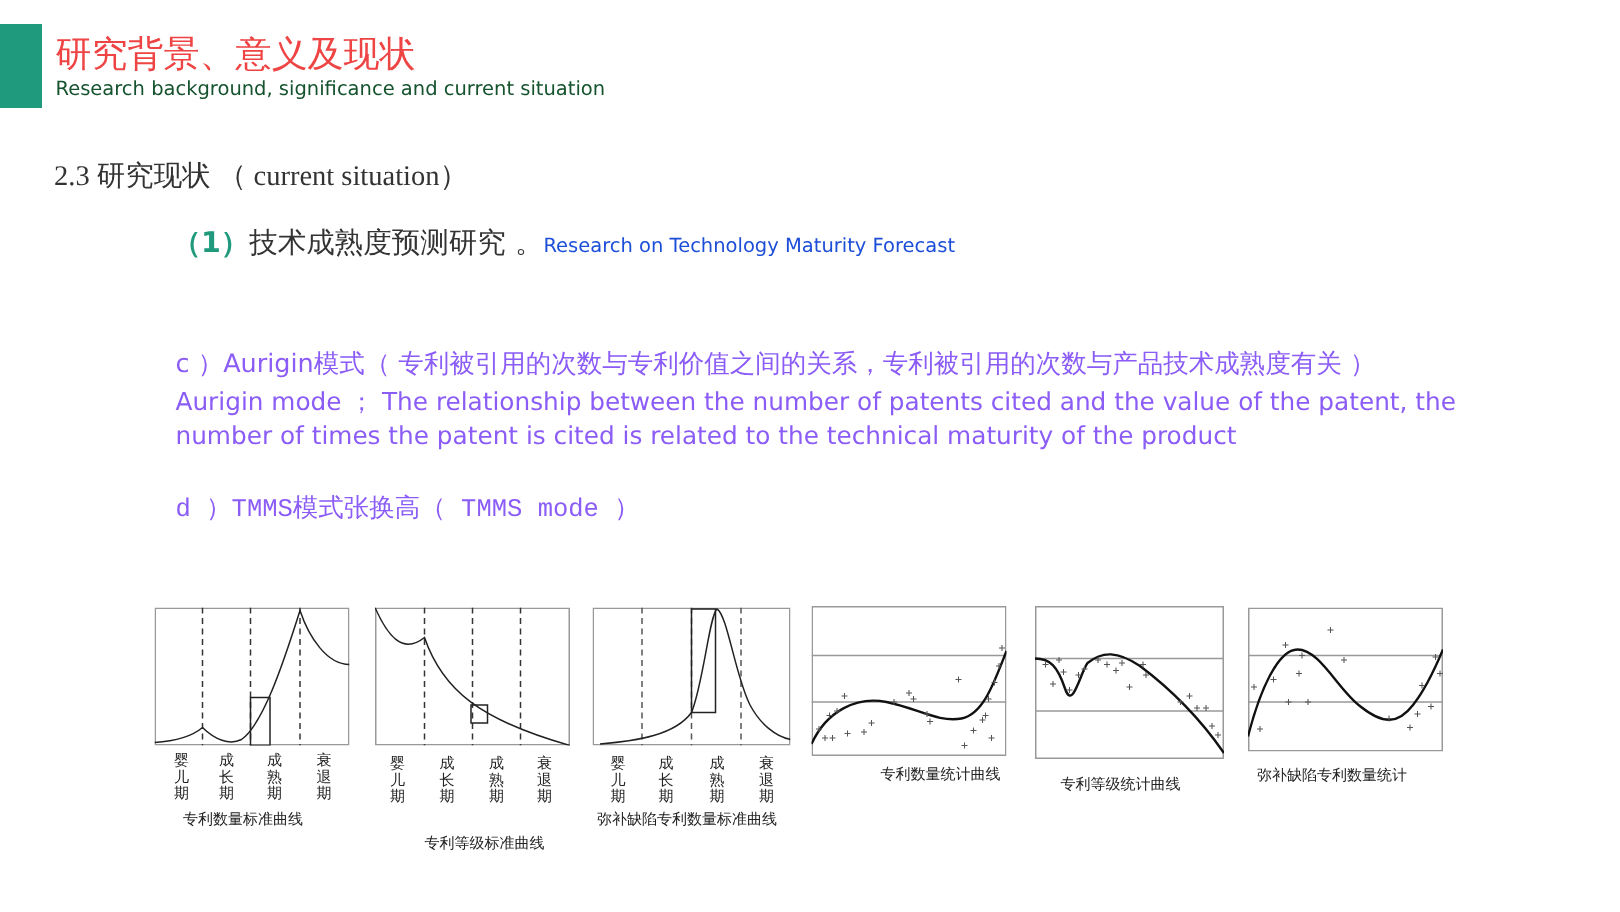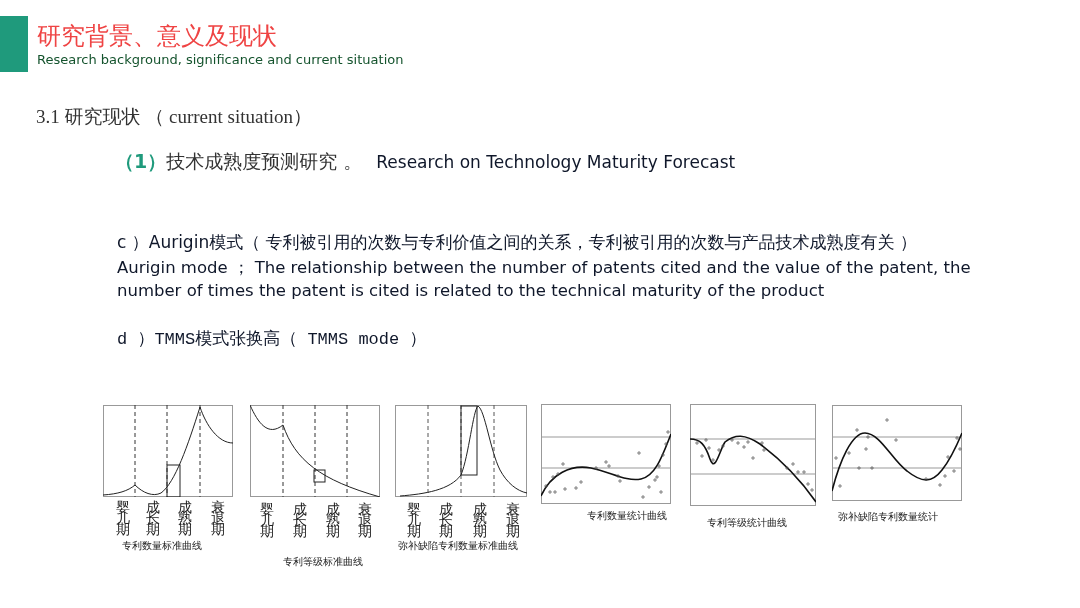--- a/index.html
+++ b/index.html
@@ -3,39 +3,39 @@
 <meta charset="utf-8">
 <style>
   * { margin:0; padding:0; box-sizing:border-box; }
   body { width:1080px; height:608px; background:#ffffff; position:relative; overflow:hidden; font-family:"Liberation Sans", sans-serif; }
   .accent-bar { position:absolute; left:0; top:16px; width:28px; height:56px; background:#1f9a7c; }
   .title { position:absolute; left:37px; top:20px; font-size:24px; color:#ef4444; font-family:Liberation Serif, serif; letter-spacing:0px; }
   .subtitle { position:absolute; left:37px; top:52px; font-size:13px; color:#14532d; font-family:"DejaVu Sans", sans-serif; }
   .section { position:absolute; left:36px; top:104px; font-size:19px; color:#333; font-family:"Liberation Serif", serif; }
   .point1 { position:absolute; left:115px; top:149px; font-size:19px; color:#333; font-family:"DejaVu Sans", sans-serif; white-space:nowrap; }
   .point1 .num { color:#1f9a7c; font-weight:bold; }
-  .point1 .en { color:#0f172a; font-size:17px; margin-left:14px; }
-  .para { position:absolute; left:117px; font-size:16.5px; color:#0f172a; font-family:"DejaVu Sans", sans-serif; white-space:nowrap; }
+  .point1 .en { color:#1d4ed8; font-size:13px; }
+  .para { position:absolute; left:117px; font-size:16.5px; color:#8b5cf6; font-family:"DejaVu Sans", sans-serif; white-space:nowrap; }
   .para.c { top:231px; font-size:17px; }
   .para.c2 { top:257px; }
   .para.c3 { top:281px; }
   .para.d { top:327px; font-size:17px;font-family:Liberation Mono, monospace; }
   .fig { position:absolute; }
   .fig svg { display:block; }
   .cap { position:absolute; font-family:"DejaVu Serif", serif; font-size:10px; color:#222; white-space:nowrap; }
-  .stage { position:absolute; font-family:Liberation Serif, serif; font-size:14px; color:#222; width:10px; line-height:11px; text-align:right; }
+  .stage { position:absolute; font-family:Liberation Serif, serif; font-size:10px; color:#222; width:10px; line-height:11px; text-align:right; }
 </style>
 </head>
 <body>
 
 <div class="accent-bar"></div>
 <div class="title">研究背景、意义及现状</div>
 <div class="subtitle">Research background, significance and current situation</div>
 
-<div class="section">3.1 研究现状 （ current situation）</div>
+<div class="section">2.3 研究现状 （ current situation）</div>
 
 <div class="point1">
   <span class="num">（1）</span><span>技术成熟度预测研究 。</span><span class="en">Research on Technology Maturity Forecast</span>
 </div>
 
 <div class="para c">c ）Aurigin模式（ 专利被引用的次数与专利价值之间的关系，专利被引用的次数与产品技术成熟度有关 ）</div>
 <div class="para c2">Aurigin mode ； The relationship between the number of patents cited and the value of the patent, the</div>
 <div class="para c3">number of times the patent is cited is related to the technical maturity of the product</div>
 <div class="para d">d ）TMMS模式张换高（ TMMS mode ）</div>
 

